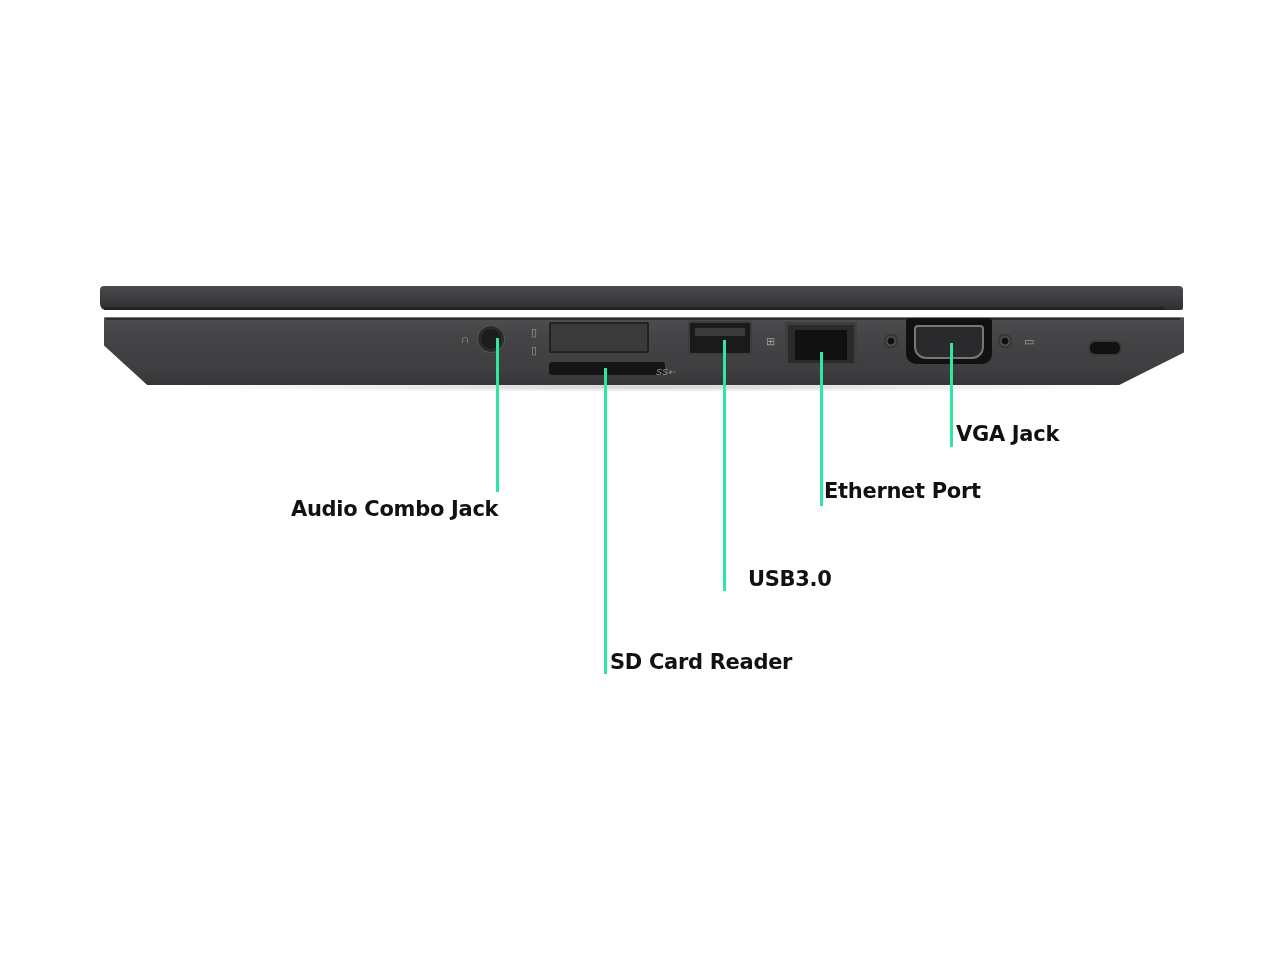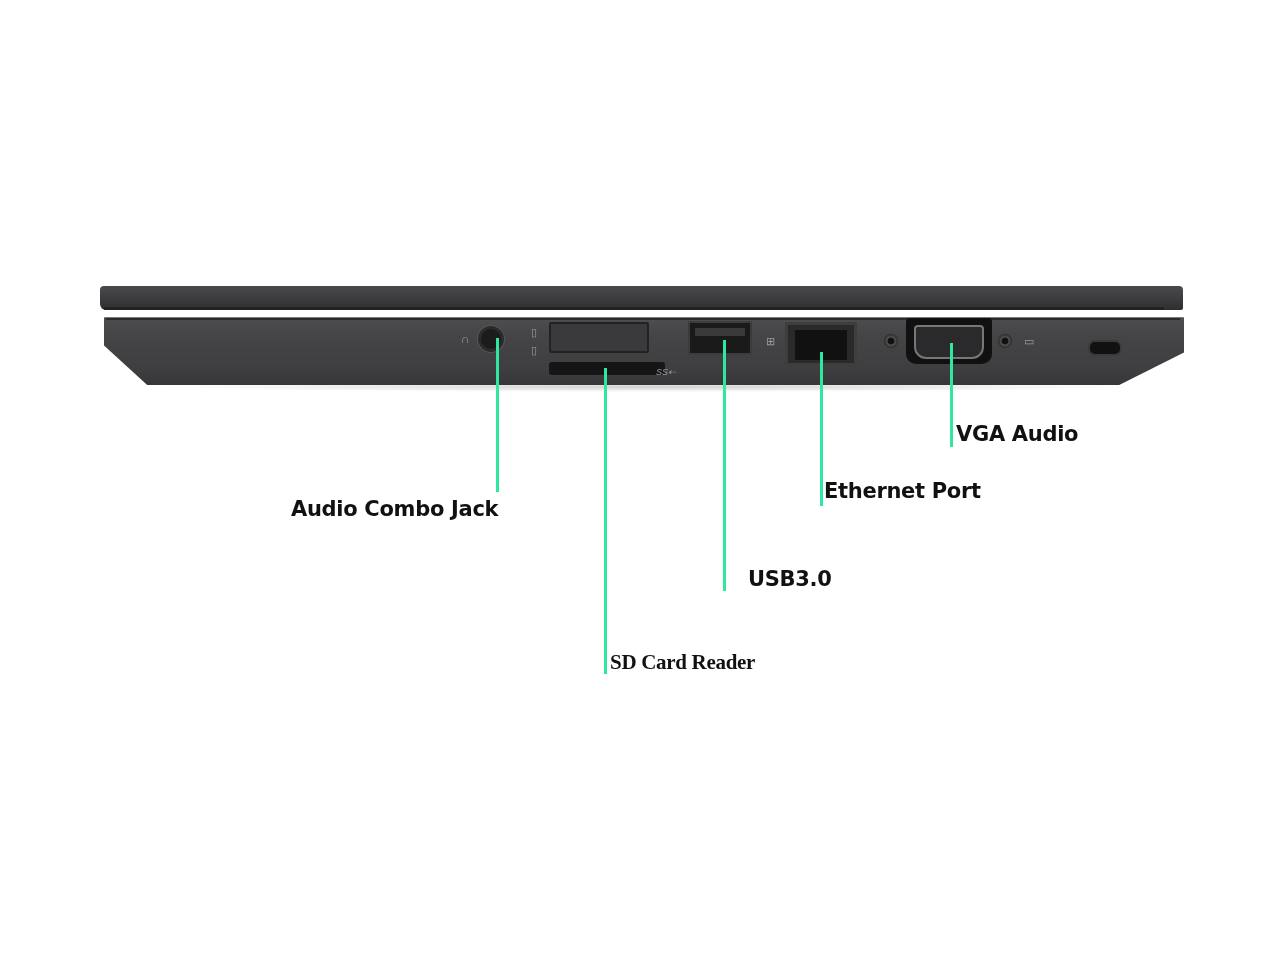--- a/index.html
+++ b/index.html
@@ -67,17 +67,17 @@
 
   <div class="port lock"></div>
 
   <div class="leader" style="left:496px;top:338px;height:154px;"></div>
   <div class="leader" style="left:604px;top:368px;height:306px;"></div>
   <div class="leader" style="left:723px;top:340px;height:251px;"></div>
   <div class="leader" style="left:820px;top:352px;height:154px;"></div>
   <div class="leader" style="left:950px;top:343px;height:104px;"></div>
 
   <div class="label" style="left:291px;top:497px;text-align:center;">Audio Combo Jack</div>
-  <div class="label" style="left:610px;top:650px;font-family:Liberation Serif, serif;">SD Card Reader</div>
+  <div class="label" style="left:610px;top:650px;">SD Card Reader</div>
   <div class="label" style="left:748px;top:567px;">USB3.0</div>
   <div class="label" style="left:824px;top:479px;text-align:right;">Ethernet Port</div>
-  <div class="label" style="left:956px;top:422px;">VGA Audio</div>
+  <div class="label" style="left:956px;top:422px;">VGA Jack</div>
 </div>
 
 </body></html>

